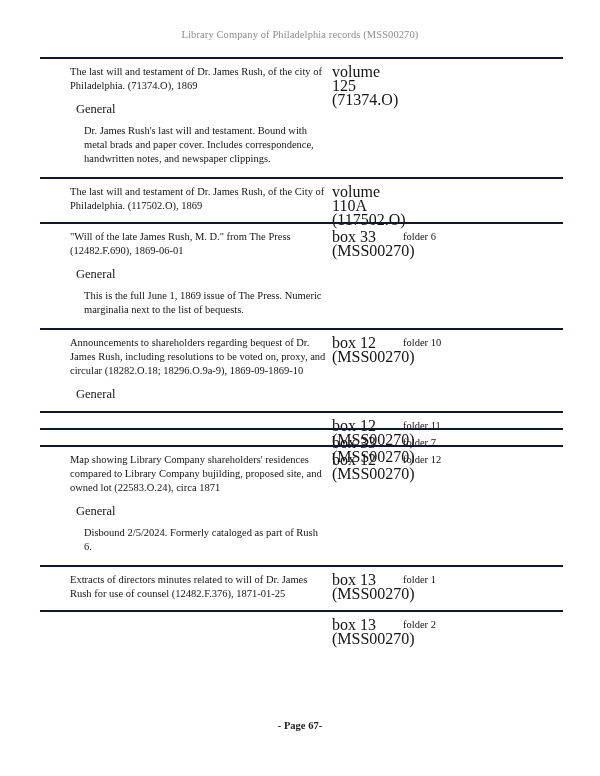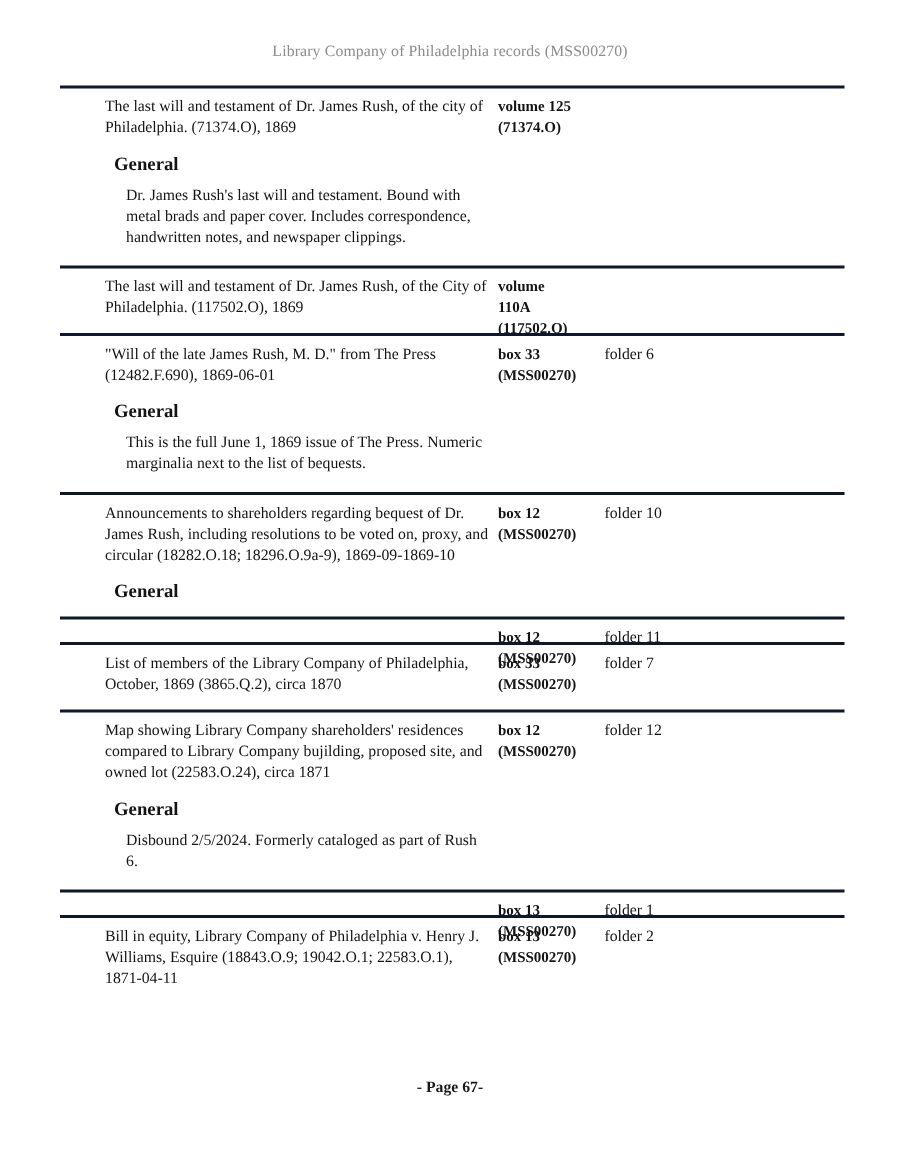--- a/index.html
+++ b/index.html
@@ -40,33 +40,32 @@
   .record-title {
     width: 257px;
     font-size: 10.5px;
     line-height: 14px;
   }
   .record-container {
     position: absolute;
     left: 292px;
     top: 6px;
     width: 68px;
-    font-size: 10px;
+    font-size: 16px;
     line-height: 14px;
-    font-weight: bold;
   }
   .record-folder {
     position: absolute;
     left: 363px;
     top: 6px;
     font-size: 10.5px;
     line-height: 14px;
   }
   .record-general-heading {
-    font-weight: bold;
+    font-weight: normal;
     font-size: 12.5px;
     margin: 9px 0 0 6px;
   }
   .record-general-note {
     font-size: 10.5px;
     line-height: 14px;
     margin: 7px 0 2px 14px;
     width: 243px;
   }
   .page-footer {
@@ -126,48 +125,47 @@
   </div>
     <div class="record-row">
     <div class="record-container">
         <div>box 12</div>
         <div>(MSS00270)</div>
       </div>
     <div class="record-folder">folder 11</div>
 
   </div>
     <div class="record-row">
-    <div class="record-title">List of members of the Library Company of Philadelphia, October, 1869 (3865.Q.2), circa 1870</div>
     <div class="record-container">
         <div>box 33</div>
         <div>(MSS00270)</div>
       </div>
     <div class="record-folder">folder 7</div>
 
   </div>
     <div class="record-row">
     <div class="record-title">Map showing Library Company shareholders' residences compared to Library Company bujilding, proposed site, and owned lot (22583.O.24), circa 1871</div>
     <div class="record-container">
         <div>box 12</div>
         <div>(MSS00270)</div>
       </div>
     <div class="record-folder">folder 12</div>
     <div class="record-general-heading">General</div>
     <div class="record-general-note">Disbound 2/5/2024. Formerly cataloged as part of Rush 6.</div>
   </div>
     <div class="record-row">
+    <div class="record-title">Extracts of directors minutes related to will of Dr. James Rush for use of counsel (12482.F.376), 1871-01-25</div>
     <div class="record-container">
         <div>box 13</div>
         <div>(MSS00270)</div>
       </div>
     <div class="record-folder">folder 1</div>
 
   </div>
     <div class="record-row">
-    <div class="record-title">Bill in equity, Library Company of Philadelphia v. Henry J. Williams, Esquire (18843.O.9; 19042.O.1; 22583.O.1), 1871-04-11</div>
     <div class="record-container">
         <div>box 13</div>
         <div>(MSS00270)</div>
       </div>
     <div class="record-folder">folder 2</div>
 
   </div>
   </div>
 
 <div class="page-footer">- Page 67-</div>

